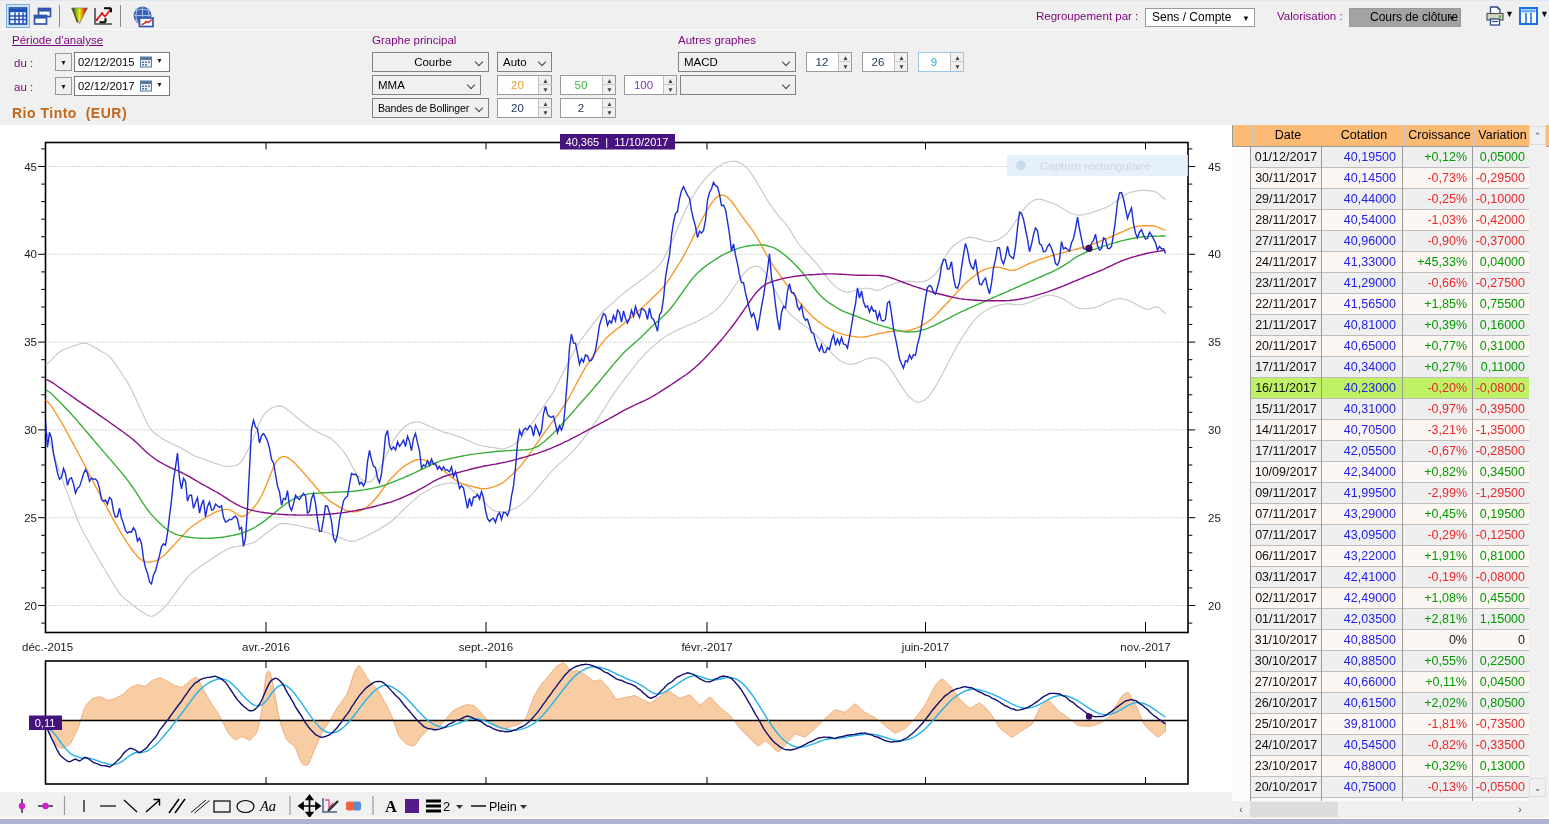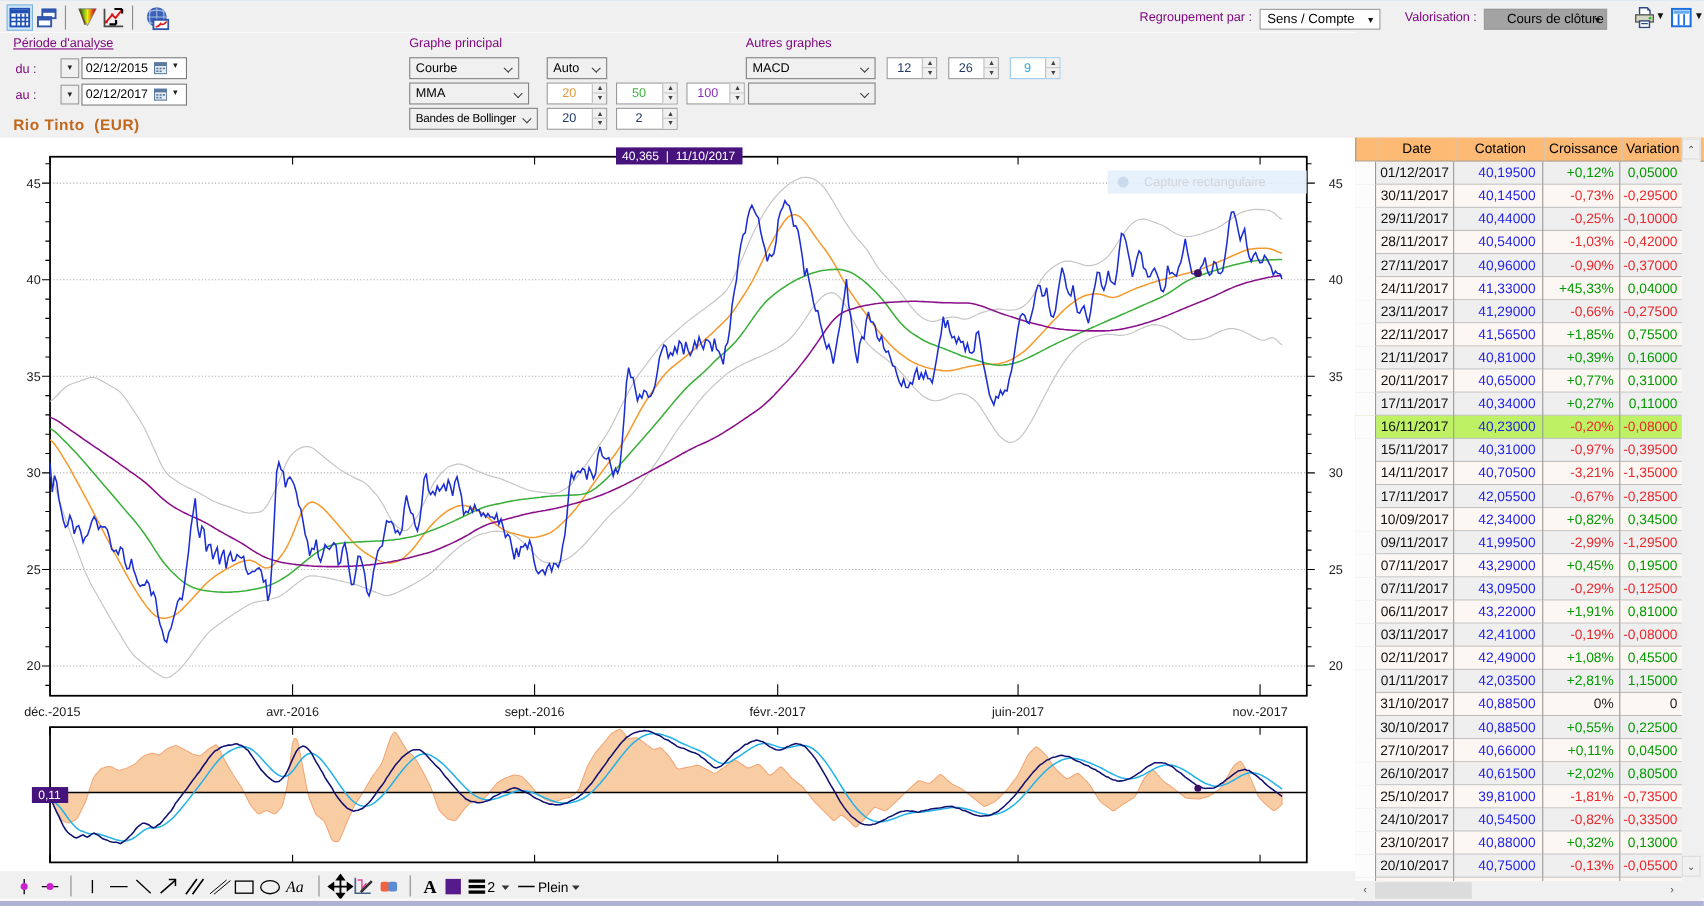--- a/index.html
+++ b/index.html
@@ -122,21 +122,21 @@
       <rect x="5" y="5.5" width="2" height="1.5"></rect>
       <rect x="8" y="5.5" width="2" height="1.5"></rect>
       <rect x="2" y="8" width="2" height="1.5"></rect>
       <rect x="5" y="8" width="2" height="1.5"></rect>
     </g>
   </svg>
 <span style="position:absolute;left:156px;top:81px;font-size:7px;color:#222;">▼</span>
 <span style="position:absolute;left:12px;top:105px;font-size:14px;font-weight:bold;color:#c2681c;letter-spacing:0.5px;">Rio Tinto&nbsp; (EUR)</span>
 
 <span class="lbl" style="position:absolute;left:372px;top:34px;">Graphe principal</span>
-<div class="combo" style="left:372px;top:52px;width:100px;">Courbe</div>
+<div class="combo" style="left:372px;top:52px;width:117px;text-align:center;">Courbe</div>
 <div class="combo" style="left:497px;top:52px;width:55px;">Auto</div>
 <div class="combo" style="left:372px;top:75px;width:109px;">MMA</div>
 <div class="spin" style="left:497px;top:75px;width:55px;">
     <span class="n" style="color:#e89a3c;">20</span>
     <span class="ud">
       <i class="u">▲</i>
       <i class="d">▼</i>
     </span>
   </div>
 <div class="spin" style="left:560px;top:75px;width:56px;">

